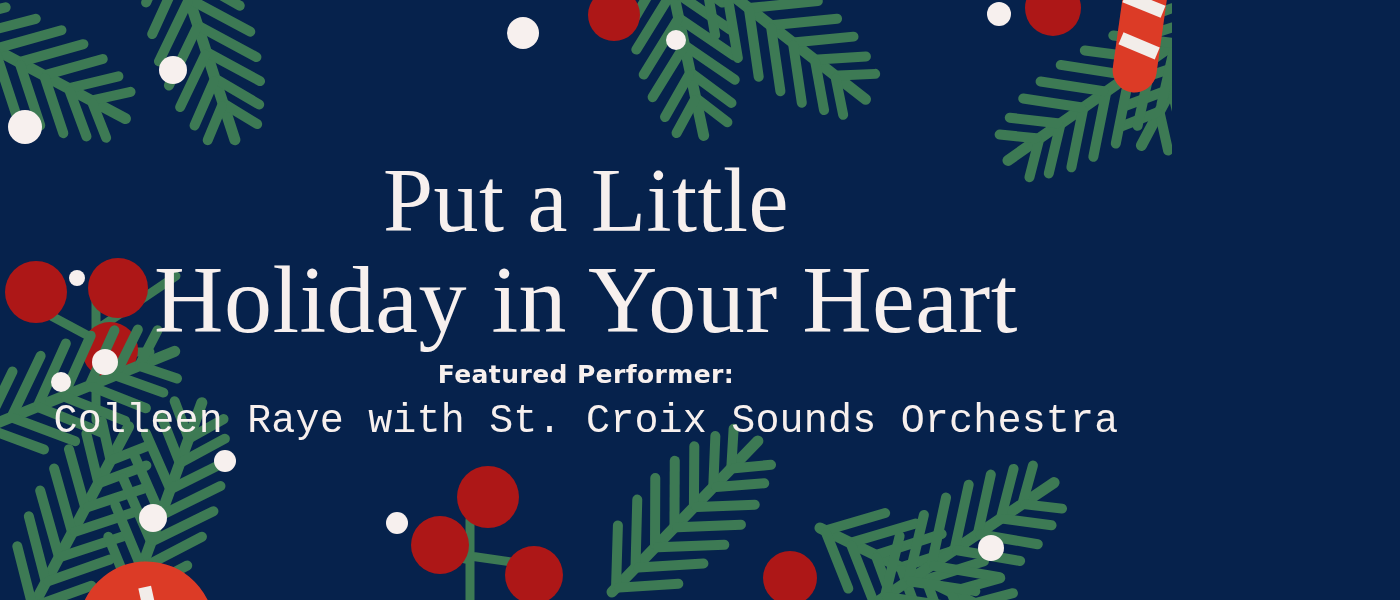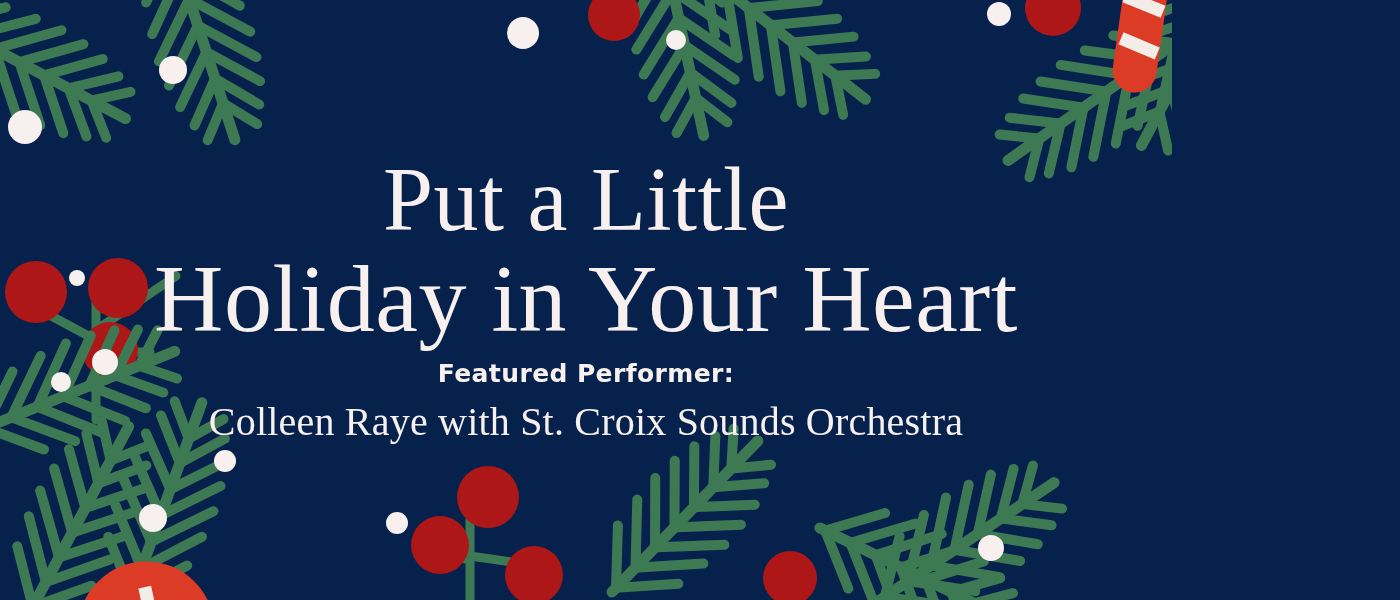--- a/index.html
+++ b/index.html
@@ -36,21 +36,21 @@
   #featured-label {
     font-family:"DejaVu Sans", sans-serif;
     color:#F7F0EE;
     font-weight:700;
     font-size:25px;
     letter-spacing:0.4px;
     margin-bottom:10px;
     white-space:nowrap;
   }
   #performer-name {
-    font-family:Liberation Serif, serif;
+    font-family:Liberation Mono, monospace;
     color:#F7F0EE;
     font-weight:400;
     font-size:40px;
     letter-spacing:0.2px;
     white-space:nowrap;
   }
 </style>
 </head>
 <body>
 

